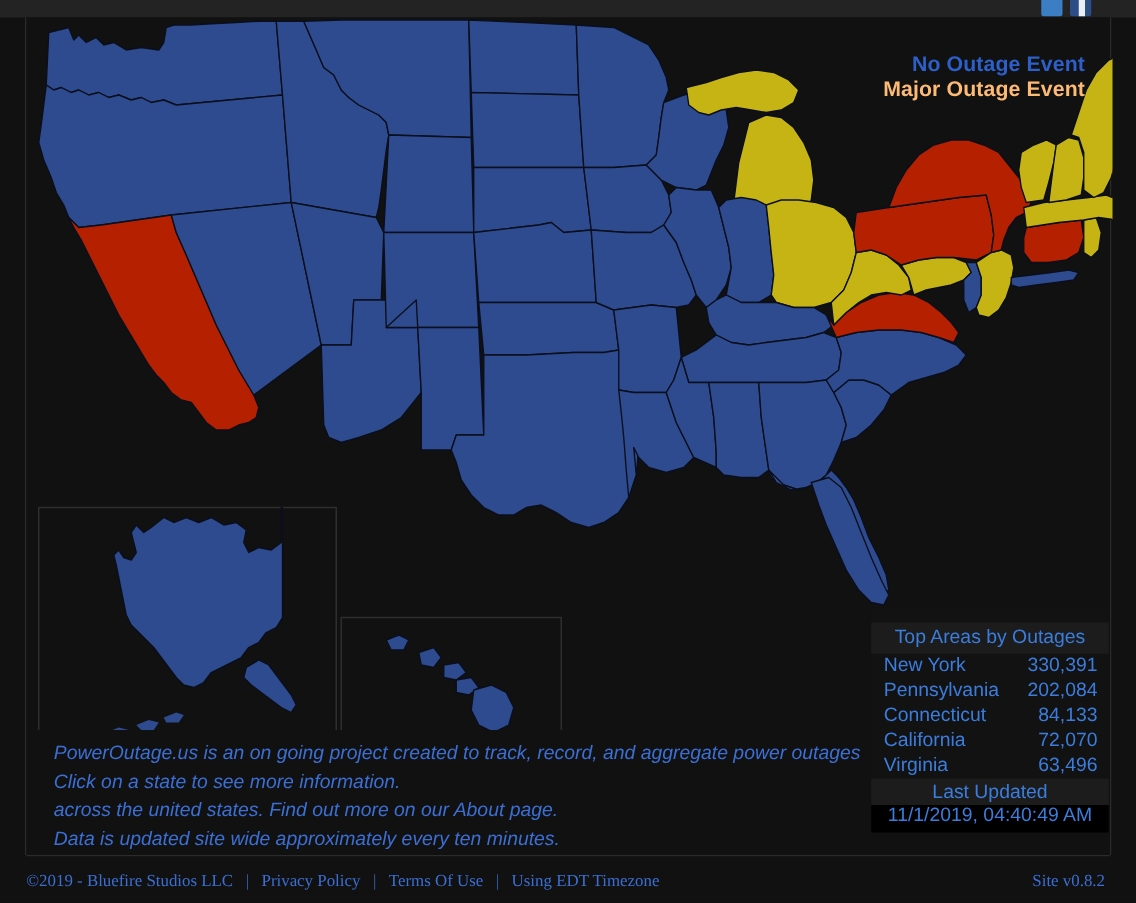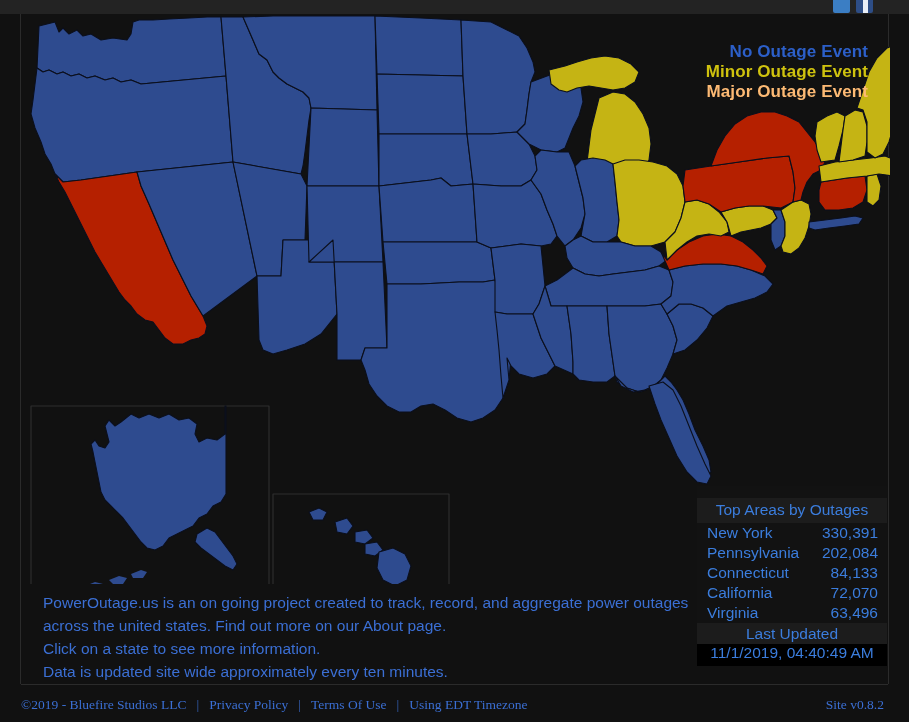--- a/index.html
+++ b/index.html
@@ -88,21 +88,21 @@
   }
 
   
   #desc {
     position: absolute; left: 22px; top: 578px;
     width: 660px;
     color: #3b6fd4;
     font-size: 15.5px;
     line-height: 1.42;
   }
-  #desc p { margin: 0 0 1px 0; }
+  #desc p { margin: 0 0 1px 0; font-style: italic; }
 
   
   #hr {
     position: absolute; left: 21px; top: 684px;
     width: 867px; height: 1px; background: #2b2b2b;
   }
   #footer {
     position: absolute; left: 21px; top: 692px;
     width: 867px; height: 26px;
     display: flex; align-items: center;
@@ -249,21 +249,20 @@
             <path fill="#2e4b8f" stroke="#0b0f1c" d="M334,518 L346,516 L352,524 L344,530 L334,528 Z"></path>
             <path fill="#2e4b8f" stroke="#0b0f1c" d="M344,530 L356,528 L362,536 L354,542 L344,540 Z"></path>
             <path fill="#2e4b8f" stroke="#0b0f1c" d="M358,538 L372,534 L384,540 L390,552 L386,566 L374,572 L362,566 L356,554 Z"></path>
           </g>
 
         </g>
       </svg>
 
       <div id="legend">
         <div class="lg-none" style="color: rgb(44, 95, 201);">No Outage Event</div>
-        <div class="lg-minor" style="color: rgb(207, 194, 14);">Minor Outage Event</div>
         <div class="lg-major" style="color: #fdba74;">Major Outage Event</div>
       </div>
     </div>
 
     <div id="toppanel">
       <div class="tp-head">Top Areas by Outages</div>
 
       <div class="tp-row">
         <span class="nm">New York</span>
         <span class="vl">330,391</span>
@@ -284,22 +283,22 @@
         <span class="nm">Virginia</span>
         <span class="vl">63,496</span>
       </div>
 
       <div class="tp-updated">Last Updated</div>
       <div class="tp-time">11/1/2019, 04:40:49 AM</div>
     </div>
 
     <div id="desc">
       <p>PowerOutage.us is an on going project created to track, record, and aggregate power outages</p>
+      <p>Click on a state to see more information.</p>
       <p>across the united states. Find out more on our About page.</p>
-      <p>Click on a state to see more information.</p>
       <p>Data is updated site wide approximately every ten minutes.</p>
     </div>
 
   </div>
 
   <div id="hr"></div>
 
   <div id="footer">
     <span class="fitem">©2019 - Bluefire Studios LLC</span>
     <span class="fsep">|</span>

